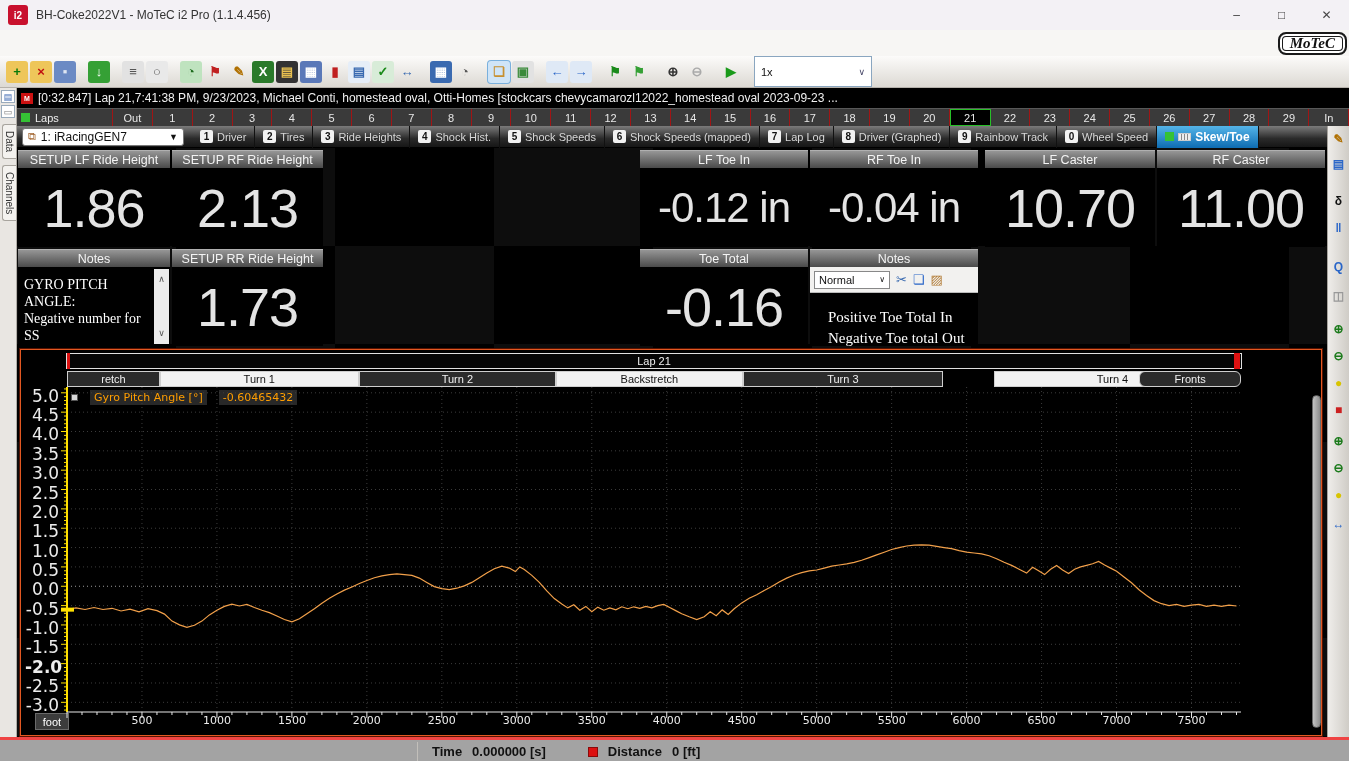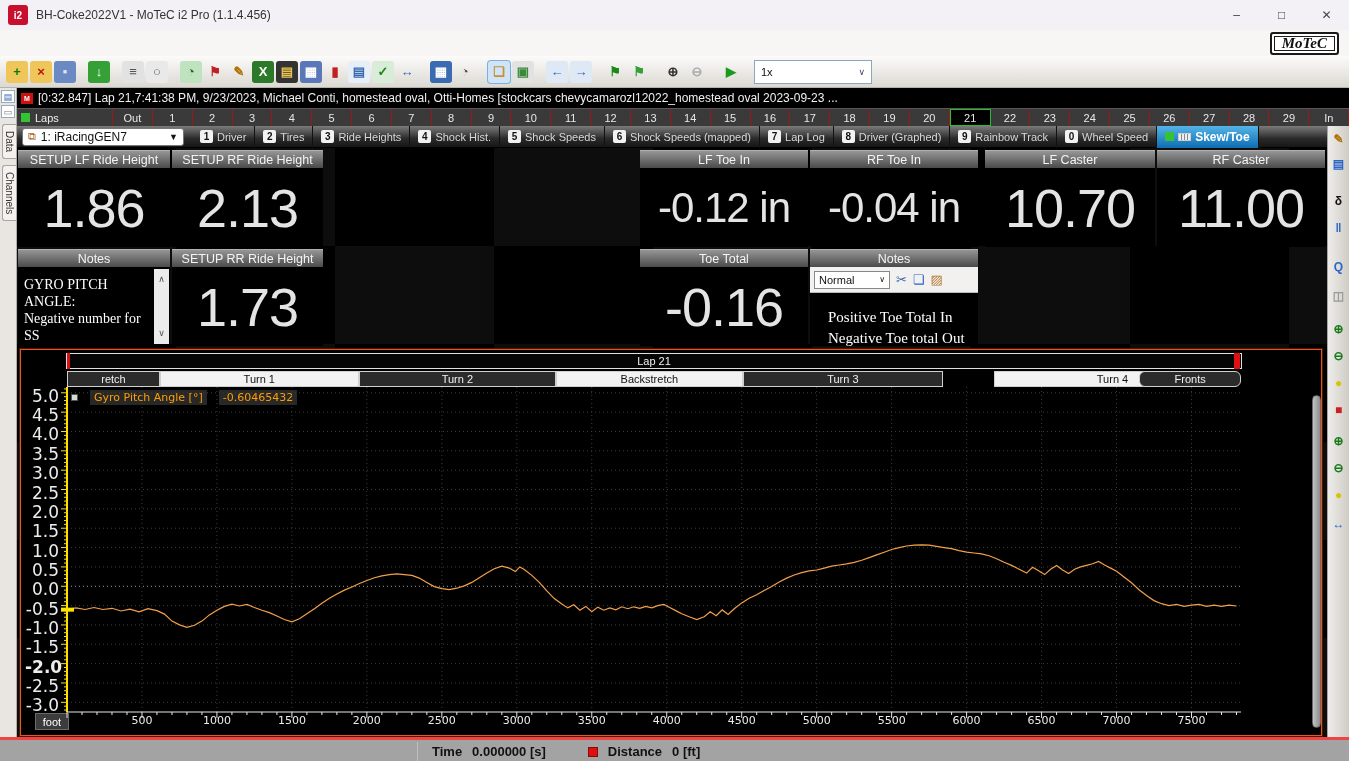--- a/index.html
+++ b/index.html
@@ -7,25 +7,25 @@
   #app { position:relative; width:1349px; height:761px; font-family:"Liberation Sans",sans-serif; background:#000; }
 
   
   .titlebar { position:absolute; left:0; top:0; width:1349px; height:30px; background:#f3f1f5; display:flex; align-items:center; }
   .app-icon { width:20px; height:20px; margin:0 8px 0 8px; background:#c8102e; border-radius:3px; color:#fff; font-size:10px; font-weight:bold; display:flex; align-items:center; justify-content:center; }
   .title-text { font-size:12px; color:#333; }
   .win-controls { position:absolute; right:0; top:0; height:30px; display:flex; }
   .win-btn { width:45px; height:30px; display:flex; align-items:center; justify-content:center; font-size:12px; color:#444; }
   .menubar { position:absolute; left:0; top:30px; width:1349px; height:26px; background:#f7f6f4; display:flex; align-items:center; padding-left:8px; }
   .menu-item { font-size:12px; color:#222; padding:4px 11px; }
-  .motec-logo { position:absolute; right:10px; top:2px; background:#fff; border:2px solid #1a1a1a; border-radius:3px; box-shadow:inset 0 0 0 2px #fff, inset 0 0 0 3px #1a1a1a; padding:1px 10px; font-family:"Liberation Serif",serif; font-style:italic; font-weight:bold; font-size:15px; color:#111; }
+  .motec-logo { position:absolute; right:2px; top:2px; background:#fff; border:2px solid #1a1a1a; border-radius:8px; box-shadow:inset 0 0 0 2px #fff, inset 0 0 0 3px #1a1a1a; padding:1px 10px; font-family:"Liberation Serif",serif; font-style:italic; font-weight:bold; font-size:15px; color:#111; }
   .toolbar { position:absolute; left:0; top:56px; width:1349px; height:32px; background:linear-gradient(#fcfbfa,#dcd9d3); border-bottom:1px solid #b5b1ab; display:flex; align-items:center; padding-left:6px; }
   .tb-icon { width:22px; height:22px; margin-right:2px; border-radius:3px; display:flex; align-items:center; justify-content:center; font-size:13px; font-weight:bold; }
   .tb-icon.active { background:#cfe4f7 !important; box-shadow:0 0 0 1px #7ab0dd; }
-  .speed-combo { width:118px; height:24px; margin-left:10px; background:#fff; border:1px solid #8aa6c0; display:flex; align-items:center; justify-content:space-between; padding:0 6px; font-size:11px; color:#111; }
+  .speed-combo { width:118px; height:31px; margin-left:10px; background:#fff; border:1px solid #8aa6c0; display:flex; align-items:center; justify-content:space-between; padding:0 6px; font-size:11px; color:#111; }
 
   
   .leftstrip { position:absolute; left:0; top:88px; width:17px; height:649px; background:#e9e6e2; border-right:1px solid #b0aca6; }
   .ls-icon { width:14px; height:13px; margin:2px auto; font-size:9px; display:flex; align-items:center; justify-content:center; color:#3a66b0; background:#fff; border:1px solid #9ab; }
   .vtab { writing-mode:vertical-rl; font-size:10px; color:#333; background:#f4f2ef; border:1px solid #a8a49e; border-right:none; border-radius:3px 0 0 3px; padding:6px 1px; margin:6px 0 0 2px; width:14px; text-align:center; }
 
   
   .infobar { position:absolute; left:17px; top:88px; width:1332px; height:20px; background:#000; display:flex; align-items:center; color:#f0f0f0; font-size:12px; white-space:nowrap; overflow:hidden; }
   .mini-logo { width:12px; height:11px; background:#cc1111; color:#fff; font-size:7px; font-weight:bold; display:flex; align-items:center; justify-content:center; margin:0 5px 0 4px; flex:none; }
   .lapsbar { position:absolute; left:17px; top:108px; width:1332px; height:18px; background:#3a3a3a; border-top:1px solid #585858; display:flex; }

